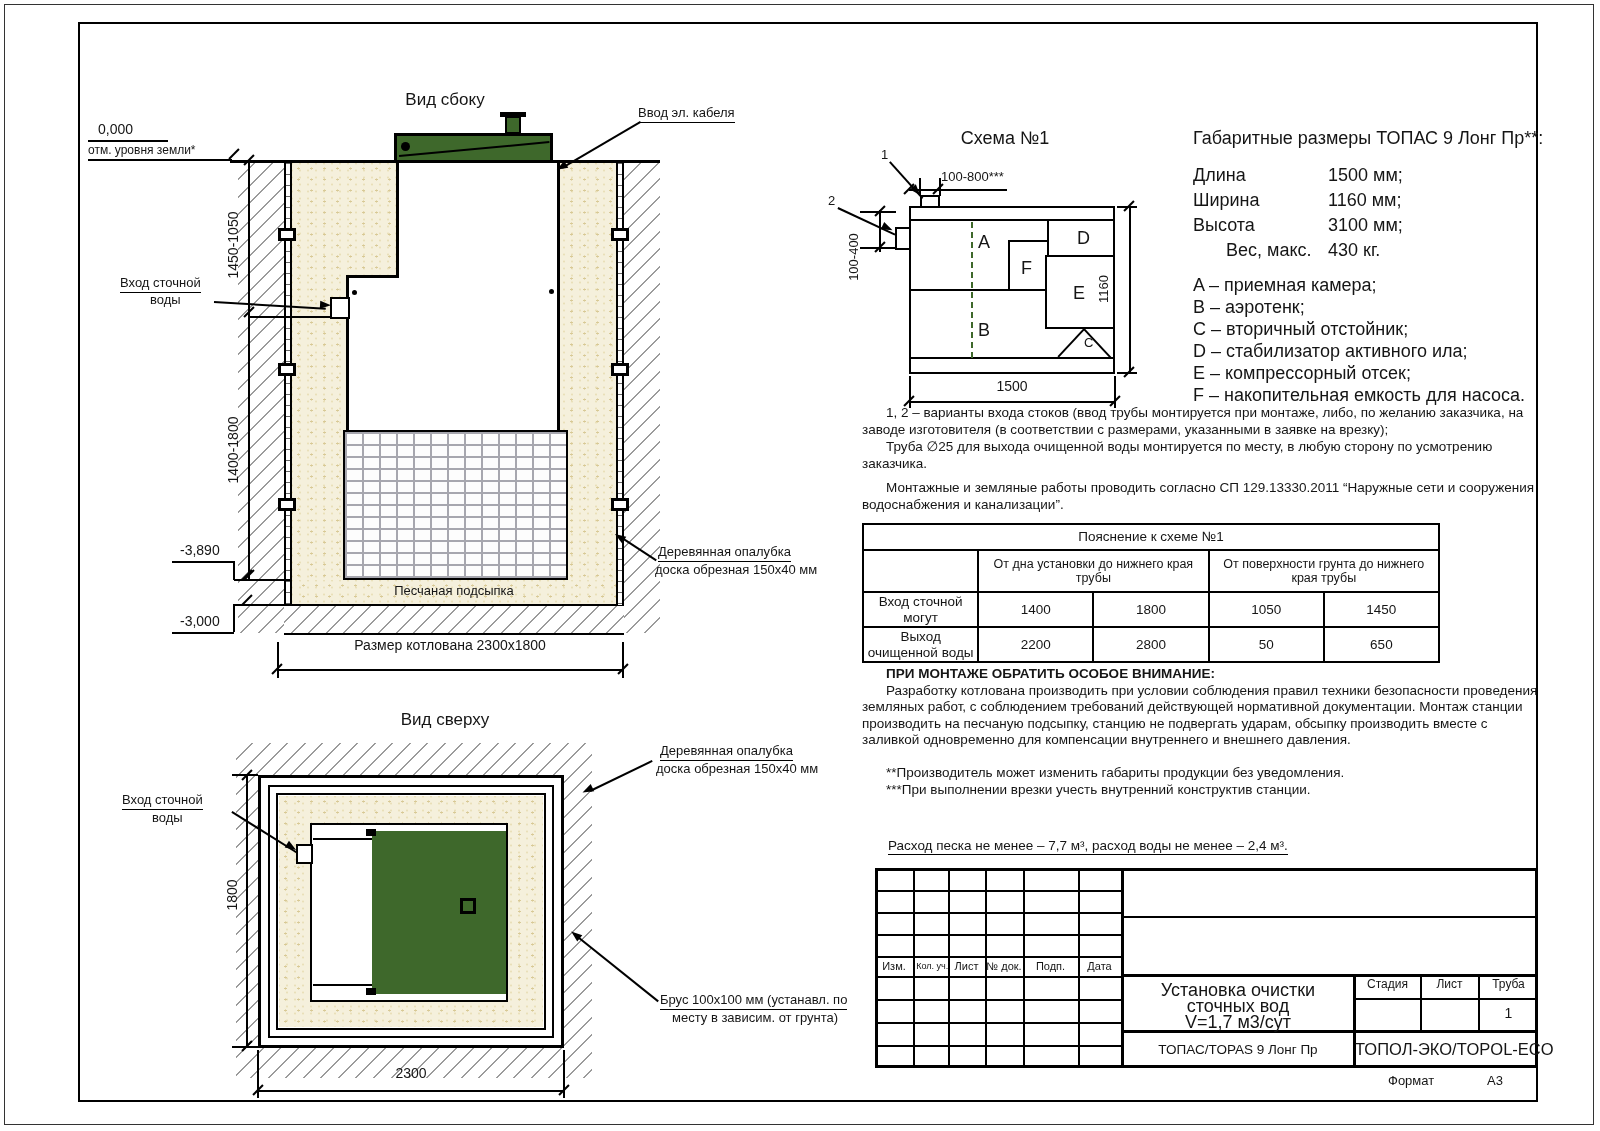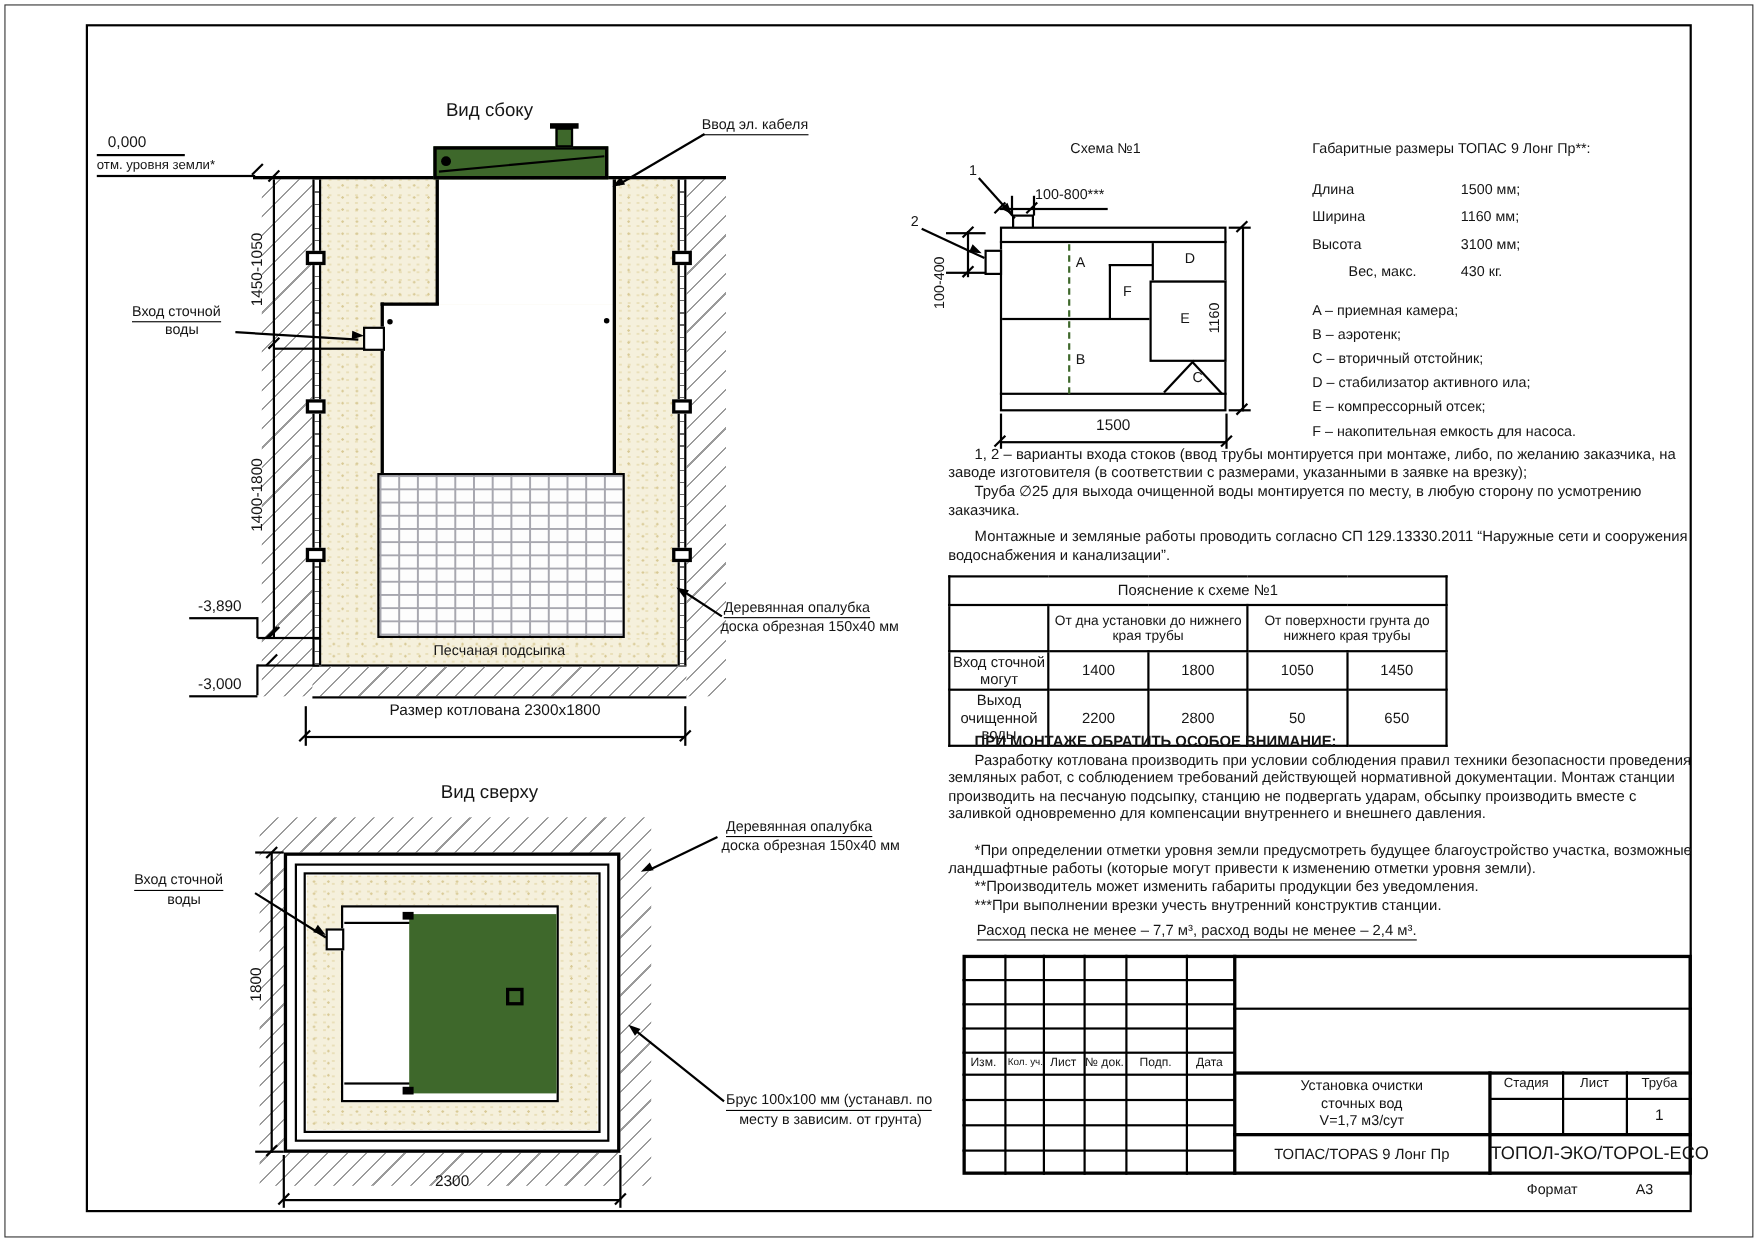--- a/index.html
+++ b/index.html
@@ -2,21 +2,21 @@
 <html><head>
 <meta charset="utf-8">
 <style>
   html,body{margin:0;padding:0;background:#e8e8e8;}
   .page{position:relative;width:1600px;height:1131px;background:#fff;overflow:hidden;
         font-family:"Liberation Sans","DejaVu Sans",sans-serif;color:#151515;}
   .abs{position:absolute;}
   .t{position:absolute;white-space:nowrap;line-height:1.12;}
   .c{text-align:center;}
   .f11{font-size:11px}.f12{font-size:12px}.f13{font-size:13px}.f135{font-size:13.5px}
-  .f14{font-size:14px}.f15{font-size:13px}.f16{font-size:16.5px}.f17{font-size:17px}.f26{font-size:26px;letter-spacing:1px;}
+  .f14{font-size:14px}.f15{font-size:18px}.f16{font-size:16.5px}.f17{font-size:17px}.f26{font-size:26px;letter-spacing:1px;}
   .h{position:absolute;background:#000;}
   .v{position:absolute;background:#000;}
   .bx{position:absolute;border:2px solid #000;box-sizing:border-box;background:#fff;}
   .bx3{position:absolute;border:3px solid #000;box-sizing:border-box;background:#fff;}
   .hatch{position:absolute;background:repeating-linear-gradient(135deg,rgba(0,0,0,0) 0 11px,#9b9b9b 11px 12.4px);}
   .sand{position:absolute;background-color:#f5f0dc;
         background-image:radial-gradient(#d8c995 1px,rgba(0,0,0,0) 1.4px),radial-gradient(#e9dfb9 1px,rgba(0,0,0,0) 1.4px);
         background-size:13px 11px,8px 7px;background-position:0 0,4px 4px;}
   .gridfill{position:absolute;background-color:#fdfdfd;border:2px solid #000;box-sizing:border-box;
         background-image:linear-gradient(#a7a7af 0 2px,rgba(0,0,0,0) 2px),linear-gradient(90deg,#a7a7af 0 2px,rgba(0,0,0,0) 2px);
@@ -256,21 +256,21 @@
   <div class="t f15" style="left:1193px;top:375px;margin-top:10px;">F – накопительная емкость для насоса.</div>
 
   <div class="para" style="left:862px;top:404px;width:680px;">
     <p>1, 2 – варианты входа  стоков (ввод трубы монтируется при монтаже, либо, по желанию заказчика, на заводе изготовителя (в соответствии с размерами, указанными в заявке на врезку);</p>
     <p>Труба ∅25 для выхода очищенной воды монтируется по месту, в любую сторону по усмотрению заказчика.</p>
   </div>
   <div class="para" style="left:862px;top:479px;width:680px;">
     <p>Монтажные и земляные работы проводить согласно СП 129.13330.2011 “Наружные сети и сооружения водоснабжения и канализации”.</p>
   </div>
 
-  <table class="xt" style="left:862px;top:523px;width:454px;">
+  <table class="xt" style="left:862px;top:523px;width:578px;">
     <tbody>
         <tr>
       <td colspan="5" style="height:22px;">Пояснение к схеме №1</td>
     </tr>
     <tr>
       <td style="width:186px;"></td>
       <td colspan="2" style="font-size:12.5px;height:38px;">От дна установки до нижнего края трубы</td>
       <td colspan="2" style="font-size:12.5px;">От поверхности грунта до нижнего края трубы</td>
     </tr>
     <tr>
@@ -289,21 +289,20 @@
     </tr>
   </tbody>
     </table>
 
   <div class="para" style="left:862px;top:666px;width:686px;line-height:16.5px;">
     <p style="font-weight:600;">ПРИ МОНТАЖЕ ОБРАТИТЬ ОСОБОЕ ВНИМАНИЕ:</p>
     <p>Разработку котлована производить при условии соблюдения правил техники безопасности проведения земляных работ, с соблюдением требований действующей нормативной документации. Монтаж станции производить на песчаную подсыпку, станцию не подвергать ударам, обсыпку производить вместе с заливкой одновременно для компенсации внутреннего и внешнего давления.</p>
   </div>
 
   <div class="para" style="left:862px;top:765px;width:686px;line-height:16.5px;">
-    <p>*При определении отметки уровня земли предусмотреть будущее благоустройство участка, возможные ландшафтные работы (которые могут привести к изменению отметки уровня земли).</p>
     <p>**Производитель может изменить габариты продукции без уведомления.</p>
     <p>***При выполнении врезки учесть внутренний конструктив станции.</p>
   </div>
 
   <div class="t f135 ul" style="left:888px;top:838px;">Расход песка не менее – 7,7 м³, расход воды не менее – 2,4 м³.</div>
 
   <div class="abs" style="left:875px;top:868px;width:663px;height:200px;border:3px solid #000;box-sizing:border-box;"></div>
 
   <div class="v" style="left:913px;top:868px;width:2px;height:200px;"></div>
   <div class="v" style="left:948px;top:868px;width:2px;height:200px;"></div>

